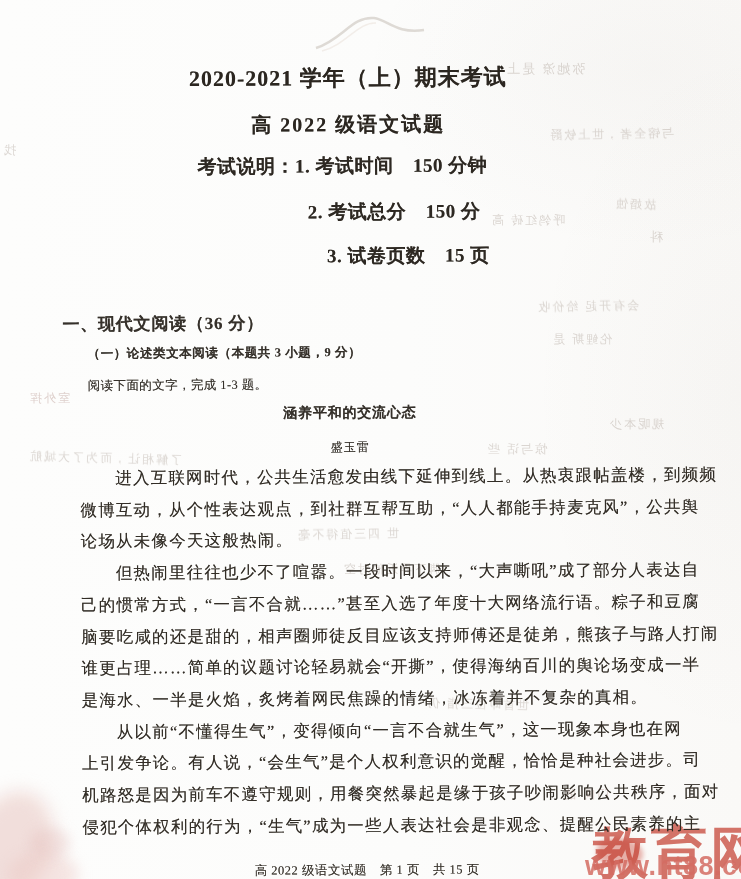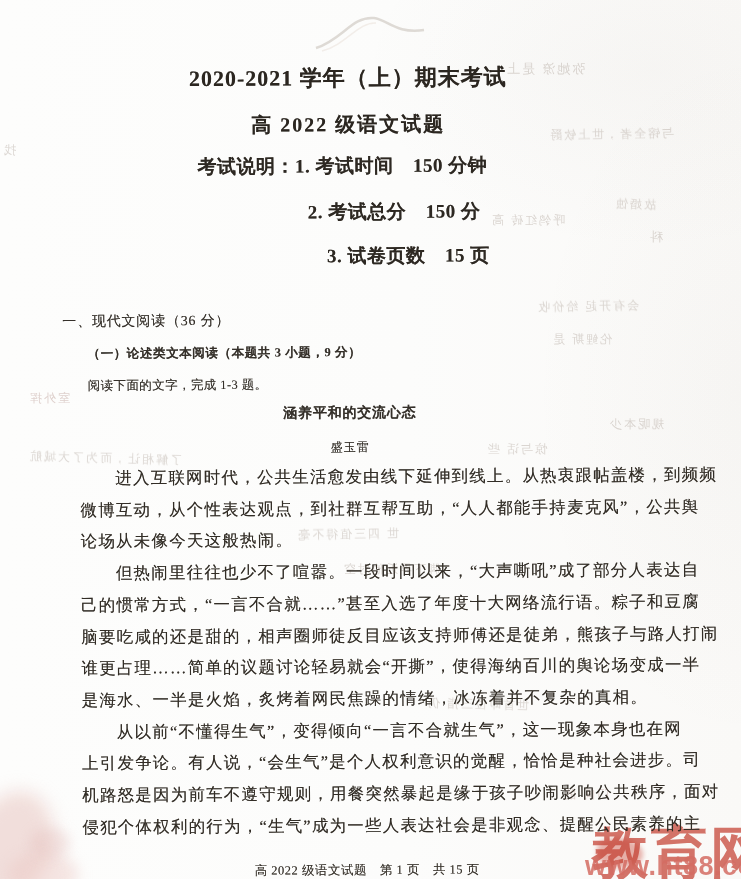--- a/index.html
+++ b/index.html
@@ -46,21 +46,21 @@
     text-shadow:0 0 0.5px rgba(45,40,33,0.55);
   }
   .content > div, .content > h1, .content > h2{position:absolute;margin:0;white-space:nowrap;}
   .center{left:0;width:700px;text-align:center;}
   .t1{top:63px;font-size:22px;font-weight:700;letter-spacing:1px;color:#2b2620;}
   .t2{top:111px;font-size:20px;font-weight:700;letter-spacing:2px;color:#2b2620;}
   .note{font-size:19px;font-weight:700;letter-spacing:0.5px;color:#2d2822;}
   .n1{left:199px;top:153px;}
   .n2{left:309px;top:199px;}
   .n3{left:328px;top:243px;}
-  .sec-h{left:63px;top:311px;font-size:14px;font-weight:400;letter-spacing:0.8px;}
+  .sec-h{left:63px;top:311px;font-size:17px;font-weight:700;letter-spacing:0.8px;}
   .sub-h{left:88px;top:344px;font-size:12.5px;font-weight:700;letter-spacing:0.6px;}
   .instr{left:88px;top:376px;font-size:12.5px;letter-spacing:0.4px;}
   .art-t{top:404px;font-size:14px;font-weight:700;letter-spacing:0.8px;}
   .art-a{top:439px;font-size:12px;letter-spacing:1px;}
   .body-block{
     position:absolute;left:80px;top:461px;width:630px;
     font-size:16.5px;letter-spacing:1.2px;line-height:31.7px;color:#322d26;
   }
   .bl{white-space:nowrap;}
   .bl.indent{text-indent:35px;}

